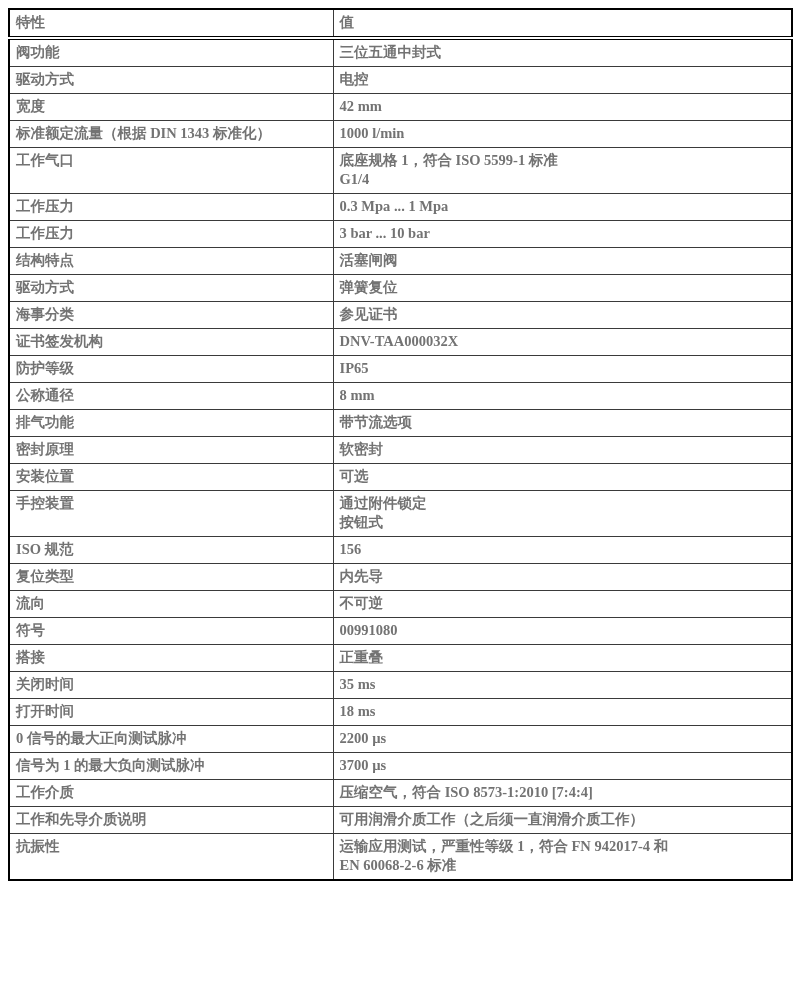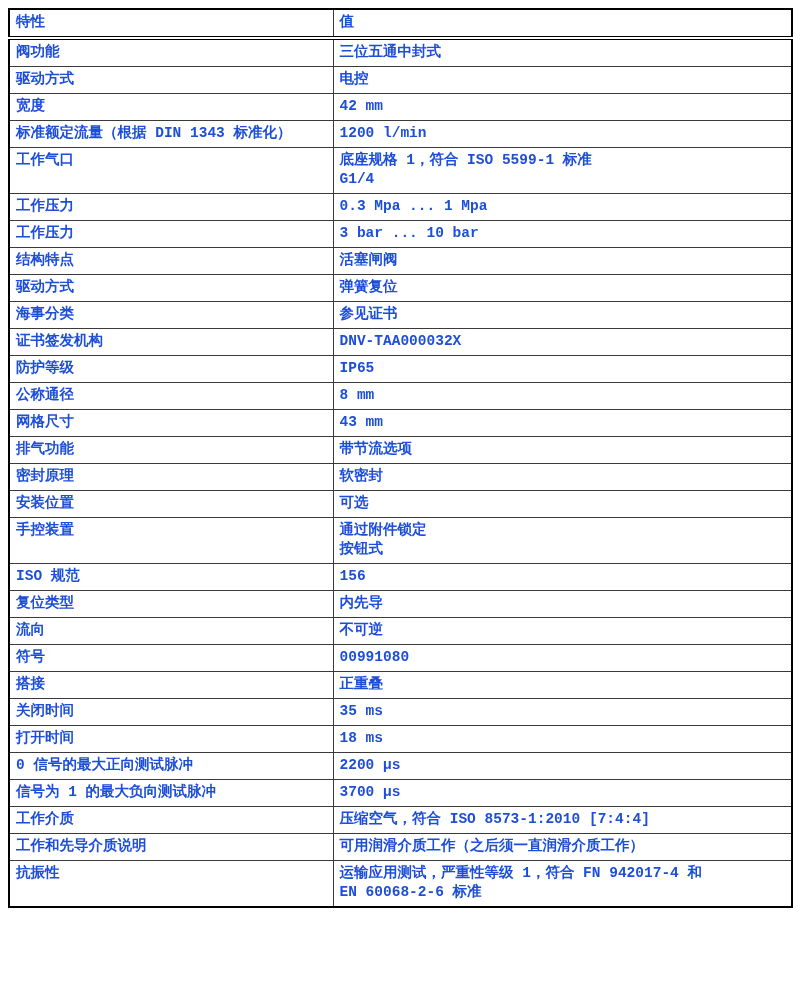--- a/index.html
+++ b/index.html
@@ -14,25 +14,25 @@
     background: #ffffff;
     overflow: hidden;
   }
   table.spec-table {
     position: absolute;
     left: 8px;
     top: 8px;
     width: 783px;
     border-collapse: collapse;
     table-layout: fixed;
-    font-family: Liberation Mono, monospace;
+    font-family: Liberation Serif, serif;
     font-weight: bold;
     font-size: 14.5px;
     line-height: 19px;
-    color: #1d4ed8;
+    color: #737373;
     border: 2px solid #000000;
   }
   col.col-prop { width: 324px; }
   col.col-val  { width: 459px; }
   th, td {
     border: 1px solid #3a3a3a;
     padding: 3px 5px 4px 6px;
     text-align: left;
     vertical-align: top;
     overflow: hidden;
@@ -76,21 +76,21 @@
   <tr>
     <td>宽度</td>
     <td>
             <span class="value-line">42 mm</span>
           </td>
   </tr>
 
   <tr>
     <td>标准额定流量（根据 DIN 1343 标准化）</td>
     <td>
-            <span class="value-line">1200 l/min</span>
+            <span class="value-line">1000 l/min</span>
           </td>
   </tr>
 
   <tr>
     <td>工作气口</td>
     <td>
             <span class="value-line">底座规格 1，符合 ISO 5599-1 标准</span>
             <span class="value-line">G1/4</span>
           </td>
   </tr>
@@ -145,26 +145,20 @@
           </td>
   </tr>
 
   <tr>
     <td>公称通径</td>
     <td>
             <span class="value-line">8 mm</span>
           </td>
   </tr>
 
-  <tr>
-    <td>网格尺寸</td>
-    <td>
-            <span class="value-line">43 mm</span>
-          </td>
-  </tr>
 
   <tr>
     <td>排气功能</td>
     <td>
             <span class="value-line">带节流选项</span>
           </td>
   </tr>
 
   <tr>
     <td>密封原理</td>

